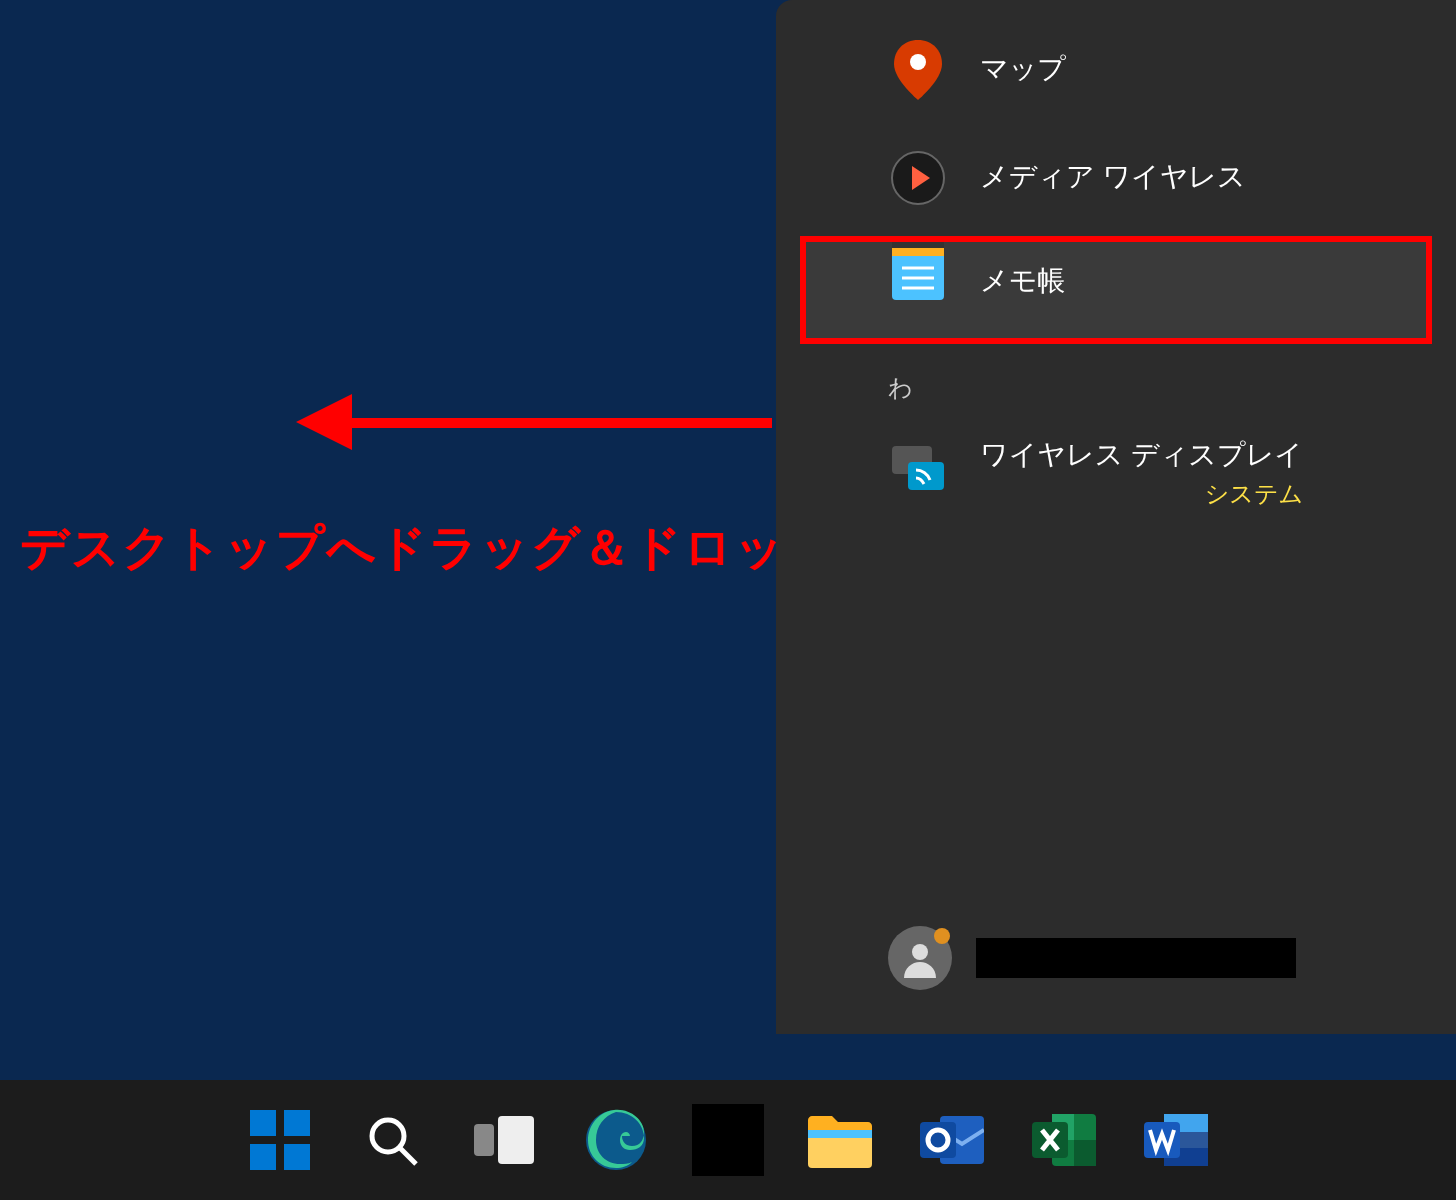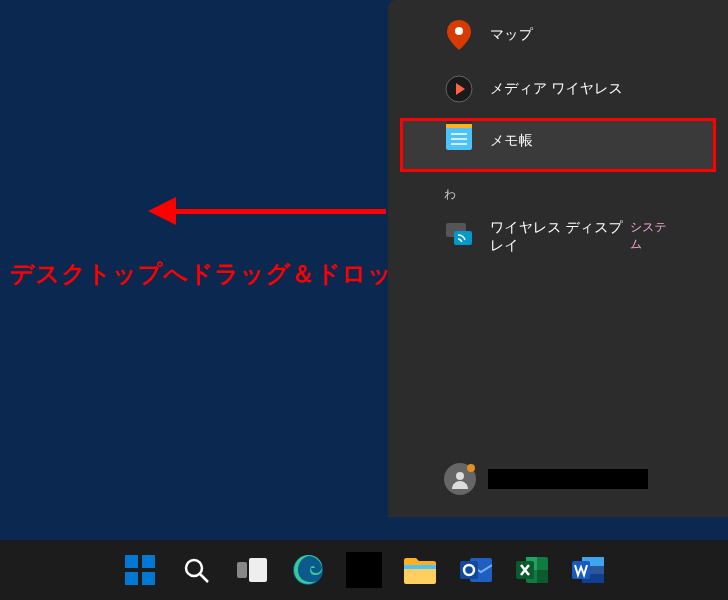--- a/index.html
+++ b/index.html
@@ -49,23 +49,23 @@
     }
     .app-label { font-size: 14px; color: #fff; }
 
     .section-header {
       font-size: 12px;
       color: #ccc;
       padding: 12px 56px 4px;
     }
 
     .sub-item { height: 60px; align-items: flex-start; padding-top: 12px; }
-    .sub-label { display: flex; flex-direction: row; gap: 2px; }
+    .sub-label { display: flex; flex-direction: column; gap: 2px; text-align: right; }
     .sub-title { font-size: 14px; color: #fff; }
-    .sub-subtitle { font-size: 12px; color: #f9a8d4; }
+    .sub-subtitle { font-size: 12px; color: #fde047; }
 
     .user-row {
       position: absolute;
       bottom: 12px;
       left: 0; right: 0;
       display: flex;
       align-items: center;
       gap: 12px;
       padding: 10px 56px;
     }

